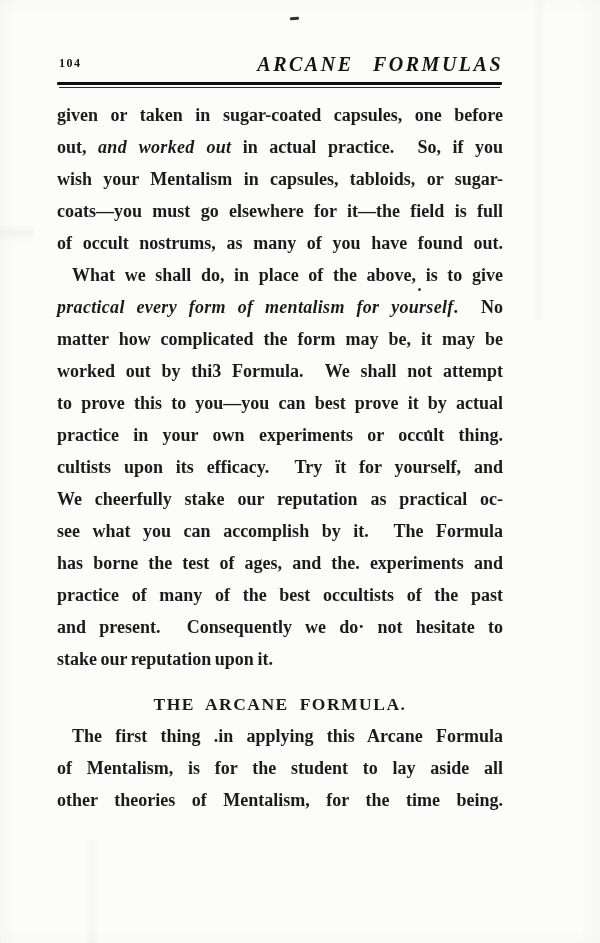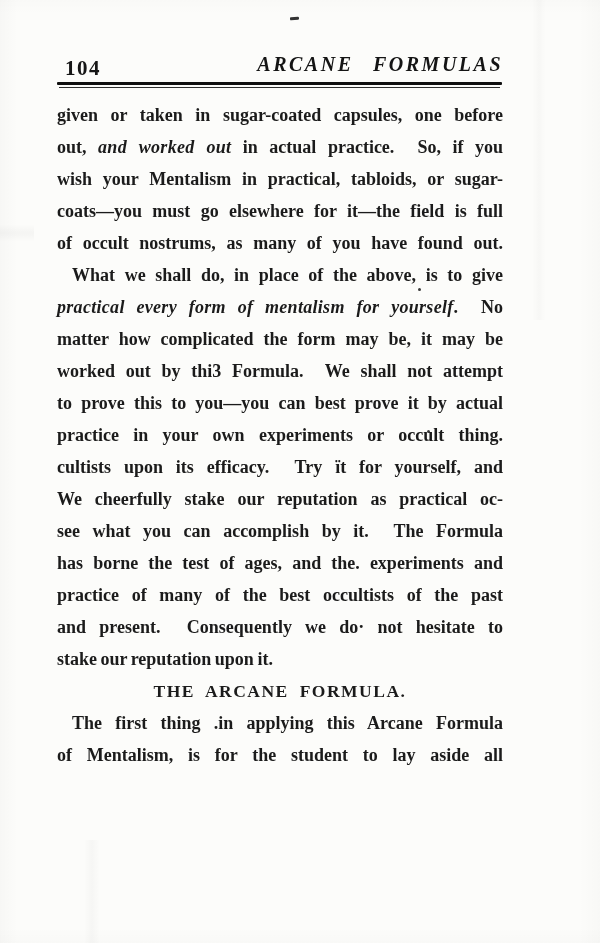--- a/index.html
+++ b/index.html
@@ -22,22 +22,22 @@
   .band-v1{position:absolute;left:84px;top:840px;width:16px;height:103px;
     background:linear-gradient(90deg,rgba(0,0,0,0)0%,rgba(0,0,0,0.025)50%,rgba(0,0,0,0)100%);}
   .band-v2{position:absolute;left:532px;top:0px;width:14px;height:320px;
     background:linear-gradient(90deg,rgba(0,0,0,0)0%,rgba(0,0,0,0.02)50%,rgba(0,0,0,0)100%);}
   .band-h1{position:absolute;left:0px;top:224px;width:34px;height:18px;
     background:linear-gradient(180deg,rgba(0,0,0,0)0%,rgba(0,0,0,0.03)50%,rgba(0,0,0,0)100%);}
 
   
   .header{position:absolute;left:57px;top:53px;width:446px;height:26px;}
   .page-number{
-    position:absolute;left:8px;top:3px;
-    font-size:21px;font-weight:bold;letter-spacing:1.5px;color:#161616;
+    position:absolute;left:2px;top:3px;
+    font-size:12px;font-weight:bold;letter-spacing:1.5px;color:#161616;
   }
   .running-title{
     position:absolute;left:0;right:0;text-align:right;top:0;
     font-size:20px;font-weight:bold;font-style:italic;
     letter-spacing:2.5px;word-spacing:12px;color:#141414;
   }
   .rule-thick{position:absolute;left:57px;top:82px;width:445px;height:3px;background:#101010;border-radius:1px;}
   .rule-thin{position:absolute;left:59px;top:87px;width:441px;height:1px;background:#2e2e2e;}
 
   
@@ -47,21 +47,21 @@
     word-spacing:-1px;
   }
   .body-text .line{
     text-align:justify;
     text-align-last:justify;
     height:32px;overflow:visible;white-space:normal;
   }
   .body-text .line.end{text-align-last:left;}
   .body-text .line.center{
     text-align:center;text-align-last:center;
-    letter-spacing:1.5px;word-spacing:5px;font-size:17.5px;
+    letter-spacing:1.5px;word-spacing:5px;font-size:17.5px;margin-top:13px;
   }
   .body-text em{font-style:italic;font-weight:bold;letter-spacing:0.3px;}
 
   
   .speck{position:absolute;background:#3a3a3a;border-radius:50%;}
   .speck.dash{border-radius:1px;transform:rotate(-6deg);background:#333;}
 </style>
 </head>
 <body>
 
@@ -78,34 +78,35 @@
   <div class="header">
     <span class="page-number">104</span>
     <span class="running-title">ARCANE FORMULAS</span>
   </div>
   <div class="rule-thick"></div>
   <div class="rule-thin"></div>
 
   <div class="body-text">
       <div class="line"><span>given or taken in sugar-coated capsules, one before</span></div>
       <div class="line"><span>out, </span><em>and worked out</em><span> in actual practice.&nbsp; So, if you</span></div>
-      <div class="line"><span>wish your Mentalism in practical, tabloids, or sugar-</span></div>
+      <div class="line"><span>wish your Mentalism in capsules, tabloids, or sugar-</span></div>
       <div class="line"><span>coats—you must go elsewhere for it—the field is full</span></div>
       <div class="line"><span>of occult nostrums, as many of you have found out.</span></div>
       <div class="line" style="padding-left: 15px;"><span>What we shall do, in place of the above, is to give</span></div>
       <div class="line"><em>practical every form of mentalism for yourself</em><span>.&nbsp; No</span></div>
       <div class="line"><span>matter how complicated the form may be, it may be</span></div>
       <div class="line"><span>worked out by thi3 Formula.&nbsp; We shall not attempt</span></div>
       <div class="line"><span>to prove this to you—you can best prove it by actual</span></div>
       <div class="line"><span>practice in your own experiments or occult thing.</span></div>
       <div class="line"><span>cultists upon its efficacy.&nbsp; Try ït for yourself, and</span></div>
       <div class="line"><span>We cheerfully stake our reputation as practical oc-</span></div>
       <div class="line"><span>see what you can accomplish by it.&nbsp; The Formula</span></div>
       <div class="line"><span>has borne the test of ages, and the. experiments and</span></div>
       <div class="line"><span>practice of many of the best occultists of the past</span></div>
       <div class="line"><span>and present.&nbsp; Consequently we do· not hesitate to</span></div>
       <div class="line end"><span>stake our reputation upon it.</span></div>
       <div class="line center"><span>THE ARCANE FORMULA.</span></div>
       <div class="line" style="padding-left: 15px;"><span>The first thing .in applying this Arcane Formula</span></div>
       <div class="line"><span>of Mentalism, is for the student to lay aside all</span></div>
+      <div class="line"><span>other theories of Mentalism, for the time being.</span></div>
     </div>
 
 </div>
 
 </body></html>

